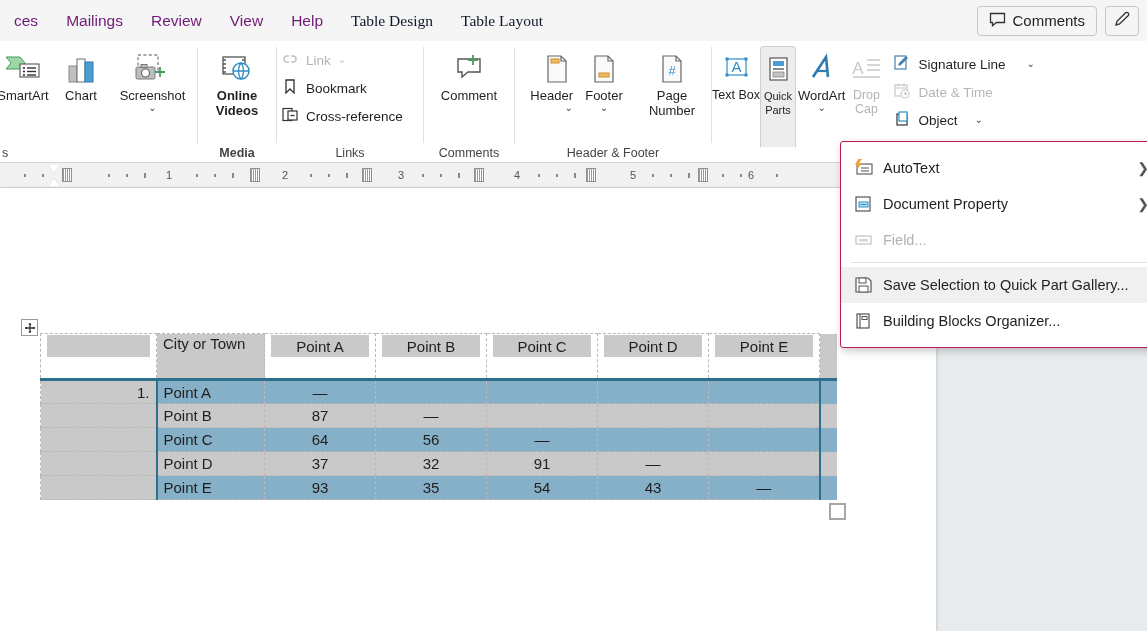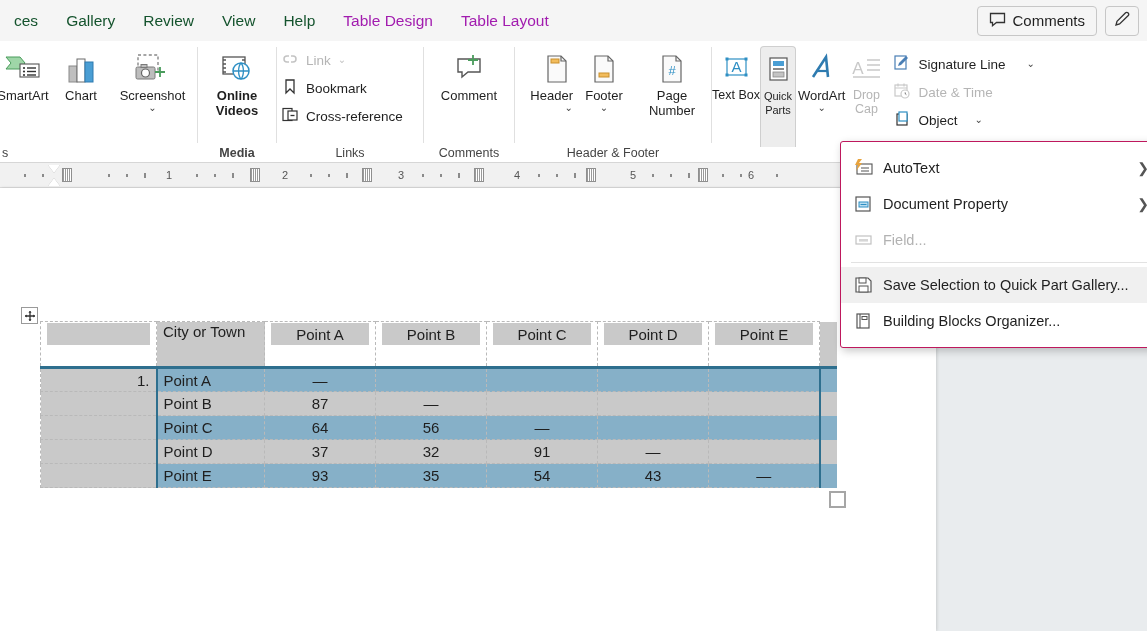--- a/index.html
+++ b/index.html
@@ -11,24 +11,24 @@
   }
   #app { position: relative; width: 1147px; height: 631px; }
 
   
   .tabstrip {
     position: absolute; left: 0; top: 0; width: 1147px; height: 41px;
     background: #f5f5f5;
     display: flex; align-items: center;
   }
   .tab {
-    font-size: 15.5px; color: #14532d; padding: 0 14px; height: 41px;
+    font-size: 15.5px; color: #701a75; padding: 0 14px; height: 41px;
     display: flex; align-items: center; white-space: nowrap; cursor: default;
   }
-  .tab.ctx { color: #a21caf; }
+  .tab.ctx { color: #0f172a; font-family: Liberation Serif, serif; }
   .tabstrip .spacer { flex: 1; }
   .comments-btn {
     display: flex; align-items: center; gap: 6px;
     border: 1px solid #c7c7c7; border-radius: 4px;
     height: 30px; padding: 0 11px; margin-right: 8px;
     background: #f5f5f5; font-size: 15px; color: #1f1f1f; white-space: nowrap;
   }
   .editor-btn {
     display: flex; align-items: center; justify-content: center;
     border: 1px solid #c7c7c7; border-radius: 4px;
@@ -96,21 +96,21 @@
   .docarea {
     position: absolute; left: 0; top: 188px; width: 1147px; height: 443px;
     background: #e9ecee;
   }
   .page {
     position: absolute; left: 0; top: 0; width: 936px; height: 443px;
     background: #ffffff; box-shadow: 1px 0 3px rgba(0,0,0,.14);
   }
 
   
-  .tbl-wrap { position: absolute; left: 40px; top: 133px; }
+  .tbl-wrap { position: absolute; left: 40px; top: 145px; }
   .movehandle {
     position: absolute; left: -19px; top: -14px; width: 17px; height: 17px;
     border: 1px solid #9a9a9a; background: #fff;
     display: flex; align-items: center; justify-content: center;
   }
   table.doc-table { border-collapse: collapse; table-layout: fixed; }
   table.doc-table td {
     font-size: 15px; color: #1f1f1f; height: 24px; padding: 1px 6px;
     border: 1px dashed #b9b9b9; vertical-align: middle;
   }
@@ -153,21 +153,21 @@
   .menu-item .arrow { font-size: 14px; color: #555; }
   .menu-sep { height: 1px; background: #e2e2e2; margin: 4px 10px; }
 </style>
 </head>
 <body>
 
 <div id="app">
 
   <div class="tabstrip">
     <div class="tab">ces</div>
-    <div class="tab">Gallery</div>
+    <div class="tab">Mailings</div>
     <div class="tab">Review</div>
     <div class="tab">View</div>
     <div class="tab">Help</div>
     <div class="tab ctx">Table Design</div>
     <div class="tab ctx">Table Layout</div>
     <div class="spacer"></div>
     <div class="comments-btn">
       <span>
         <svg width="17" height="15" viewBox="0 0 17 15">
             <path d="M1.5 1.5h14v9h-8l-4 3.2V10.5h-2z" fill="none" stroke="#333" stroke-width="1.3"></path>

